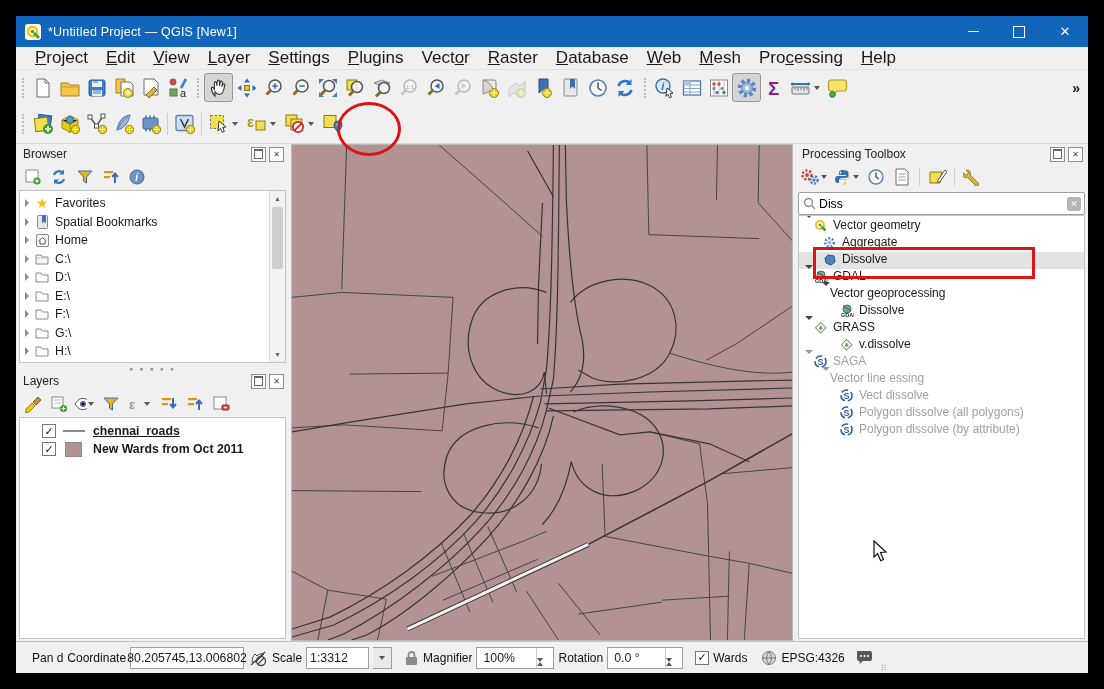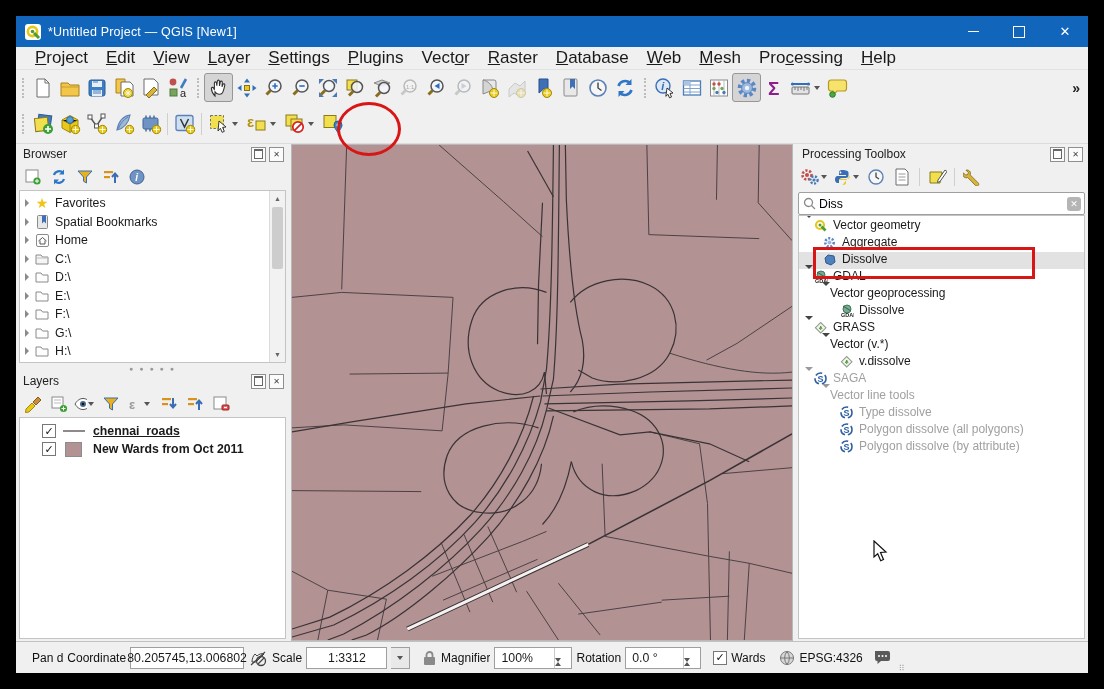--- a/index.html
+++ b/index.html
@@ -881,24 +881,20 @@
             <div class="xrow lv0">
               <span class="arr"><span class="arr-d"></span></span>
               <span class="mini">
                   <svg width="13" height="13">
                     <rect x="3" y="3" width="7.5" height="7.5" fill="#f2f2ee" stroke="#8a9a8a" transform="rotate(45 6.7 6.7)"></rect>
                     <path d="M6.7 9V5M5.3 8l1.4-2.6L8.1 8" stroke="#4f9b2e" fill="none"></path>
                   </svg>
                 </span>
               <span class="tlabel">GRASS</span>
             </div>
-            <div class="xrow lv1">
-              <span class="arr"><span class="arr-d"></span></span>
-              <span class="tlabel">Vector (v.*)</span>
-            </div>
             <div class="xrow lv2">
               <span class="mini">
                   <svg width="13" height="13">
                     <rect x="3" y="3" width="7.5" height="7.5" fill="#f2f2ee" stroke="#8a9a8a" transform="rotate(45 6.7 6.7)"></rect>
                     <path d="M6.7 9V5M5.3 8l1.4-2.6L8.1 8" stroke="#4f9b2e" fill="none"></path>
                   </svg>
                 </span>
               <span class="tlabel">v.dissolve</span>
             </div>
             <div class="xrow lv0 gray">
@@ -906,30 +902,30 @@
               <span class="mini">
                   <svg width="13" height="13">
                     <circle cx="6.5" cy="6.5" r="5.5" fill="none" stroke="#2e5fa3" stroke-width="1.6" stroke-dasharray="7 3"></circle>
                     <text x="3.5" y="10" font-size="9" font-weight="bold" fill="#2e5fa3">S</text>
                   </svg>
                 </span>
               <span class="tlabel">SAGA</span>
             </div>
             <div class="xrow lv1 gray">
               <span class="arr"><span class="arr-d" style="border-top-color:#9a9a9a"></span></span>
-              <span class="tlabel">Vector line tools</span>
+              <span class="tlabel">Vector line essing</span>
             </div>
             <div class="xrow lv2 gray">
               <span class="mini">
                   <svg width="13" height="13">
                     <circle cx="6.5" cy="6.5" r="5.5" fill="none" stroke="#2e5fa3" stroke-width="1.6" stroke-dasharray="7 3"></circle>
                     <text x="3.5" y="10" font-size="9" font-weight="bold" fill="#2e5fa3">S</text>
                   </svg>
                 </span>
-              <span class="tlabel">Type dissolve</span>
+              <span class="tlabel">Vect dissolve</span>
             </div>
             <div class="xrow lv2 gray">
               <span class="mini">
                   <svg width="13" height="13">
                     <circle cx="6.5" cy="6.5" r="5.5" fill="none" stroke="#2e5fa3" stroke-width="1.6" stroke-dasharray="7 3"></circle>
                     <text x="3.5" y="10" font-size="9" font-weight="bold" fill="#2e5fa3">S</text>
                   </svg>
                 </span>
               <span class="tlabel">Polygon dissolve (all polygons)</span>
             </div>
@@ -951,21 +947,21 @@
   <div class="statusbar">
     <span class="sb-label" style="margin-left:12px;max-width:33px;">Pan d</span>
     <span class="sb-label" style="max-width:62px;">Coordinate</span>
     <span class="sb-input" style="width:112px">80.205745,13.006802</span>
     <svg width="20" height="18">
         <path d="M4 13c0-3 1-6 3-8l2 2c2-2 5-3 7-2l-8 8z" fill="#f0f0f0" stroke="#444"></path>
         <circle cx="13" cy="12" r="4.5" fill="none" stroke="#444" stroke-width="1.3"></circle>
         <path d="M10 15l6-6M3 16L17 3" stroke="#444" stroke-width="1.2"></path>
       </svg>
     <span class="sb-label" style="max-width:32px;">Scale</span>
-    <span class="sb-input" style="width:58px;justify-content:flex-start;padding-left:21px;">1:3312</span>
+    <span class="sb-input" style="width:58px;justify-content:flex-start;padding-left:3px;">1:3312</span>
     <span class="combo-btn">
         <span class="tri-d"></span>
       </span>
     <svg width="15" height="16" style="margin-left:8px">
         <rect x="2" y="7" width="11" height="8" rx="1" fill="#8a8a8a"></rect>
         <path d="M4.5 7V5a3 3 0 0 1 6 0v2" fill="none" stroke="#8a8a8a" stroke-width="1.8"></path>
       </svg>
     <span class="sb-label" style="max-width:52px;">Magnifier</span>
     <span class="spin" style="width:76px">
       <span class="val">100%</span>

